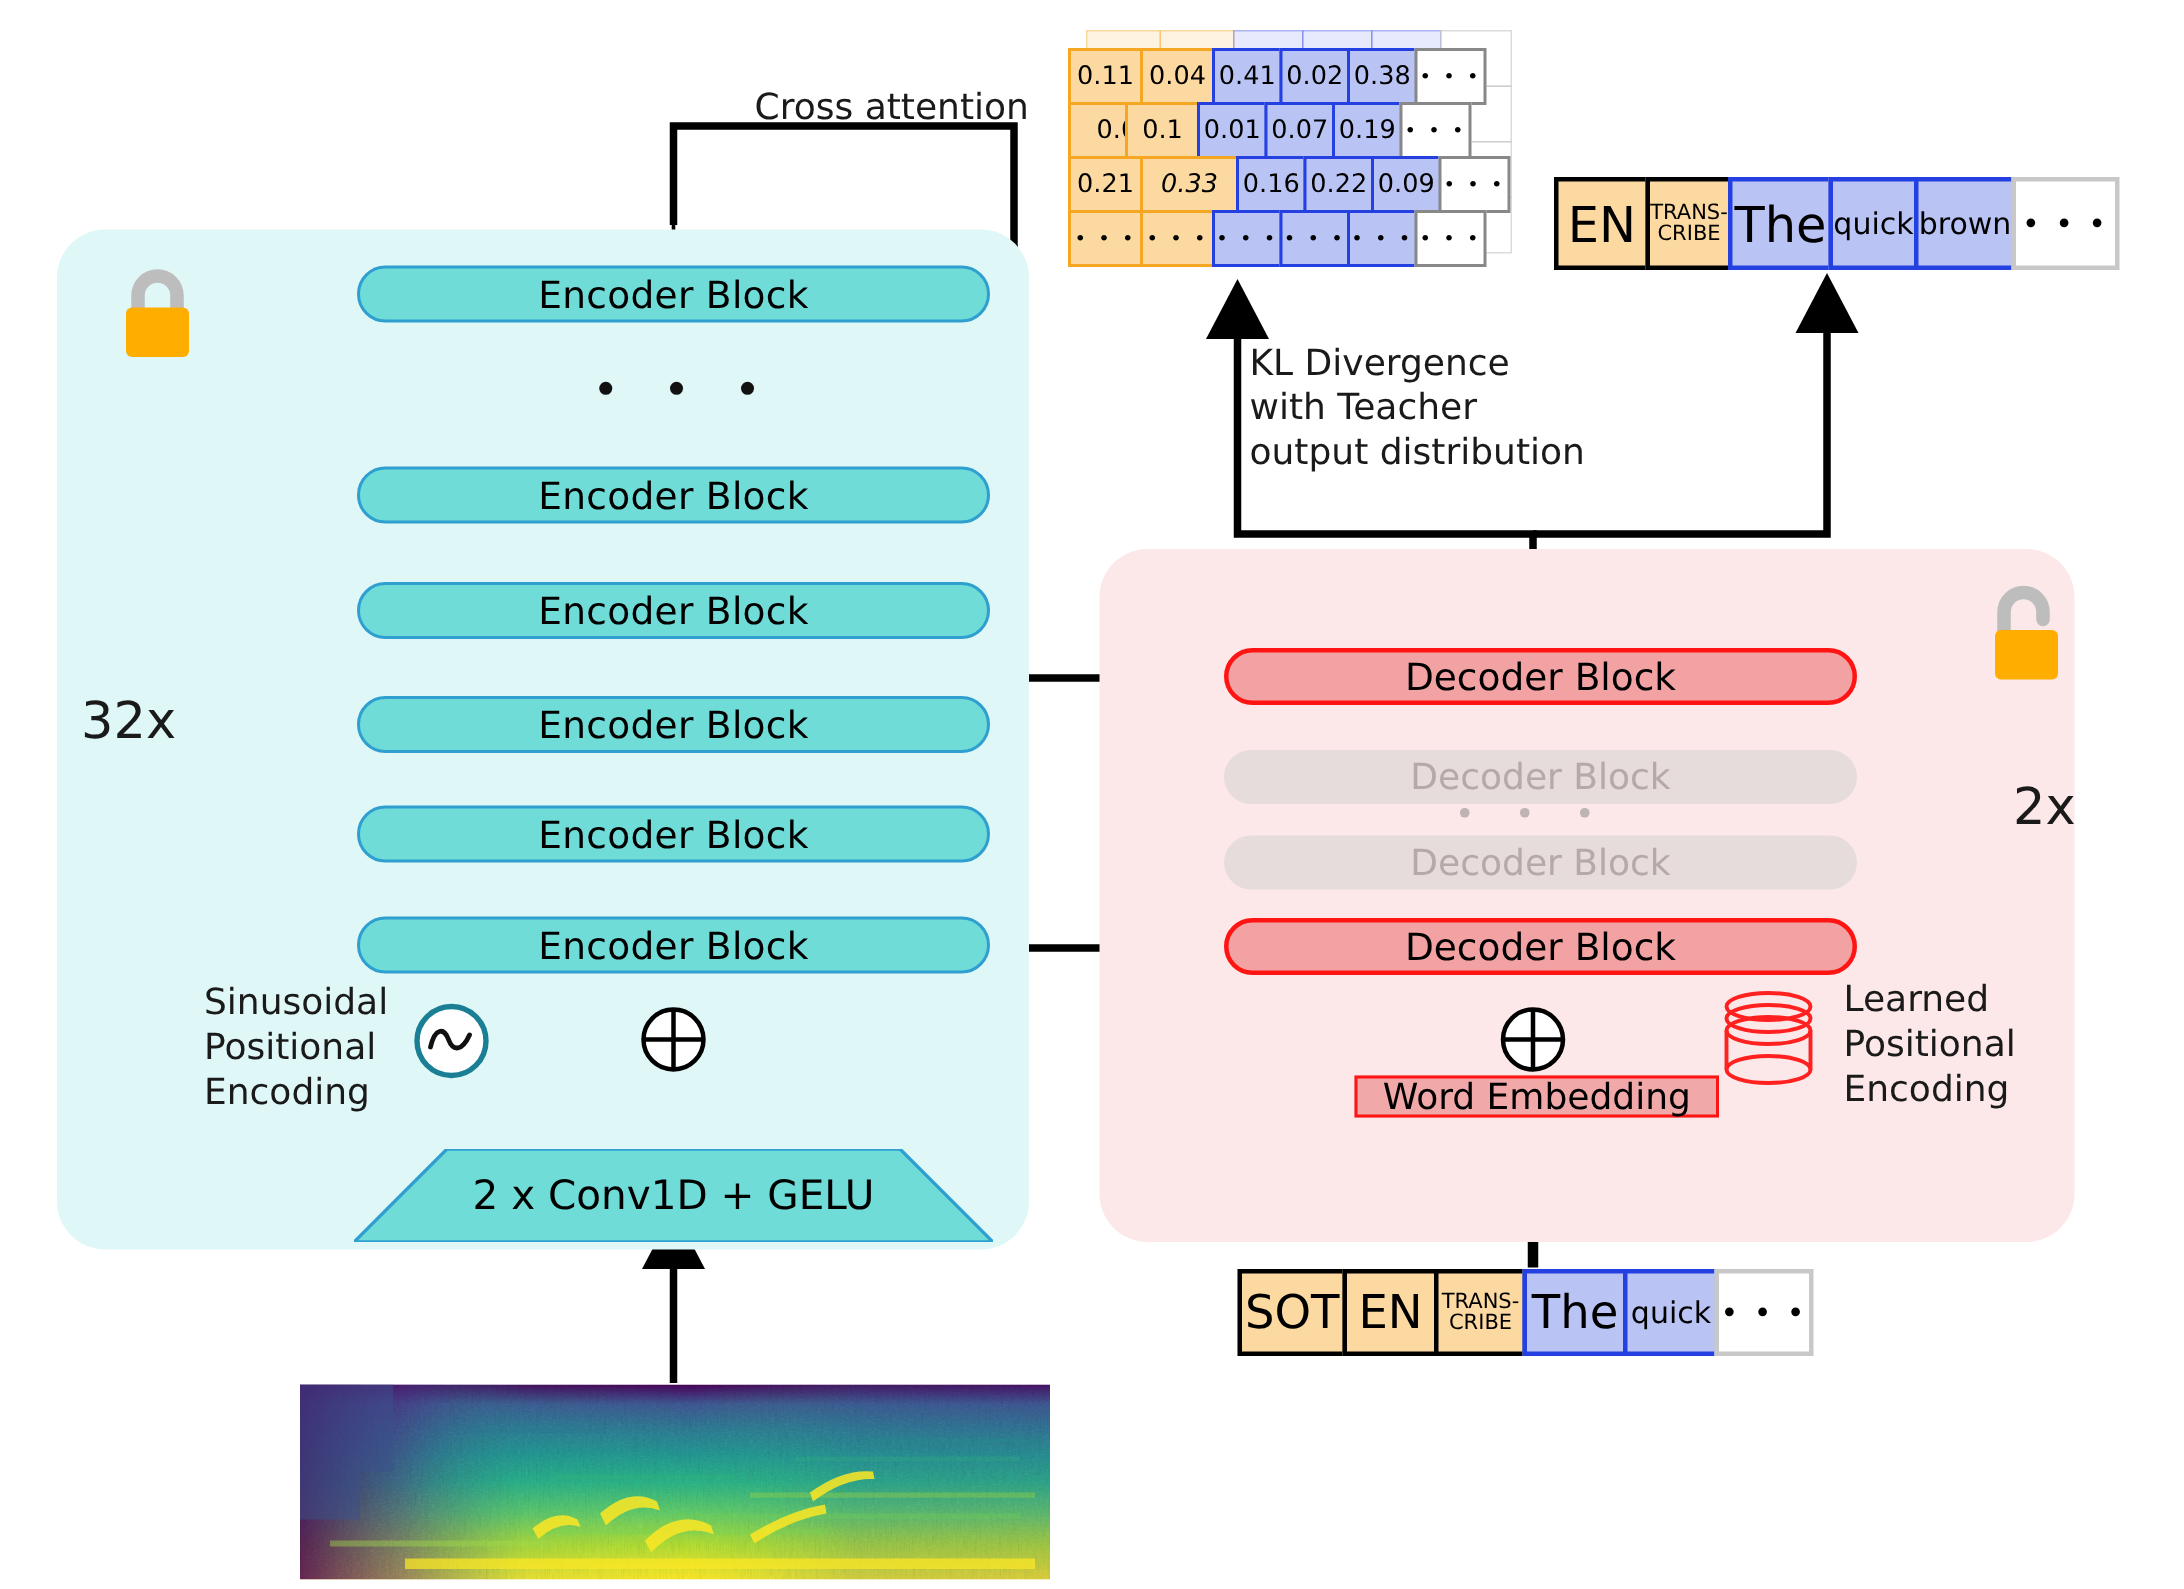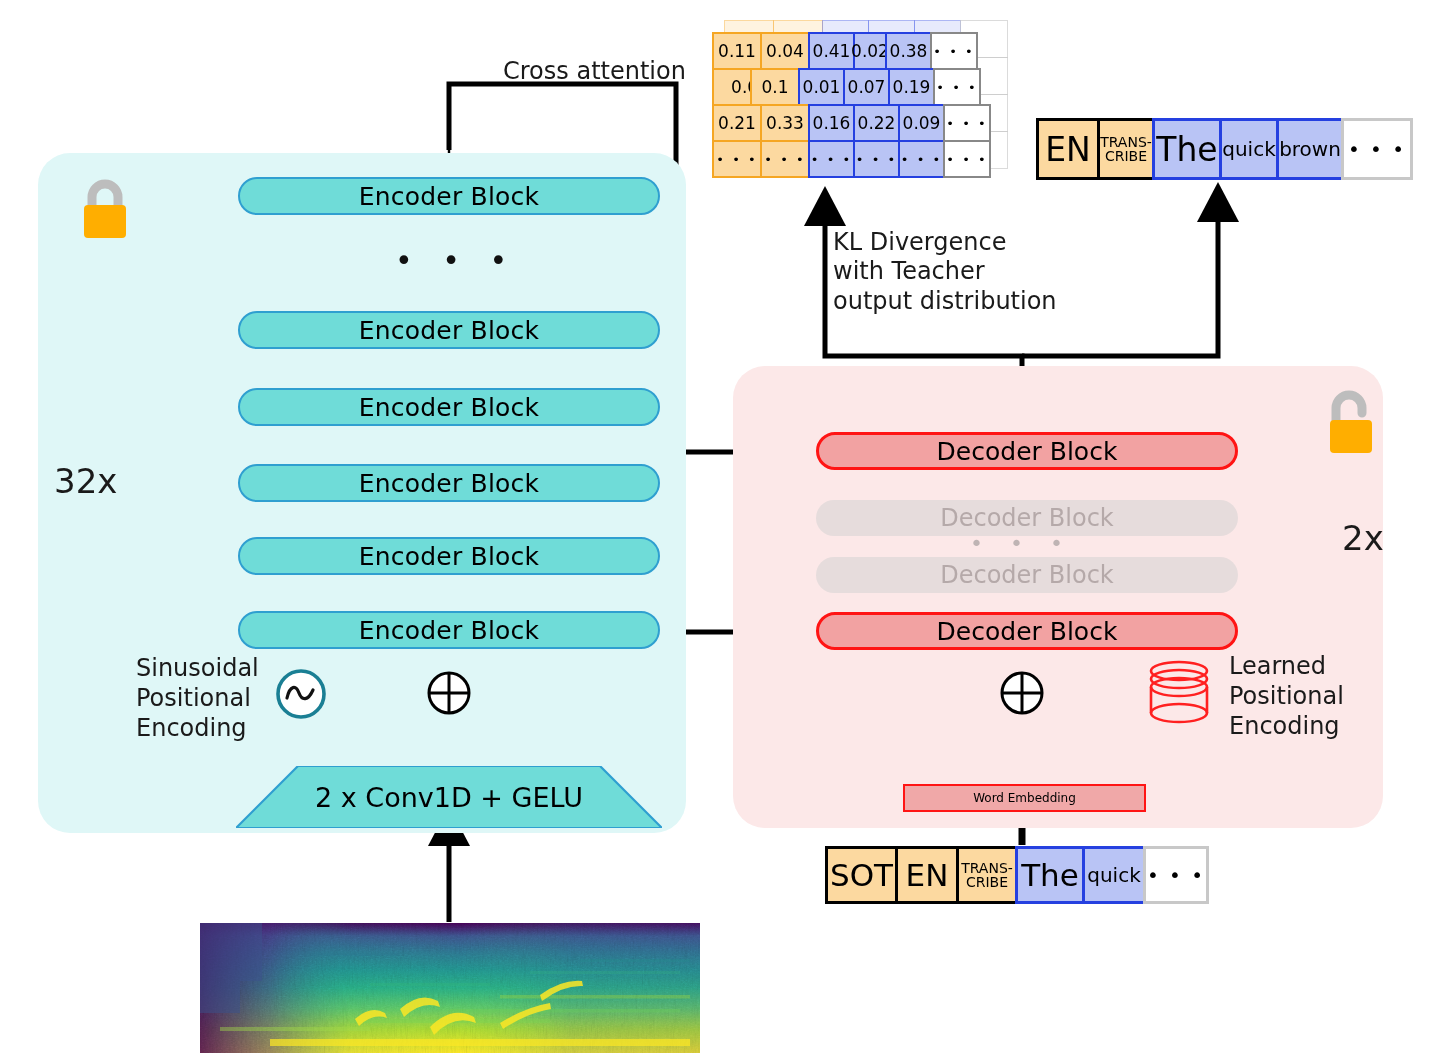--- a/index.html
+++ b/index.html
@@ -61,25 +61,25 @@
     left: 236px; top: 766px; width: 426px; height: 62px;
   }
   #conv-trapezoid .label {
     position: absolute; inset: 0;
     display: flex; align-items: center; justify-content: center;
     font-size: 27px; color: #000;
   }
 
   
   #word-embedding {
-    left: 903px; top: 784px; width: 243px; height: 28px;
+    left: 903px; top: 717px; width: 243px; height: 28px;
     background: #f0a8a8;
     border: 2px solid #ff1414;
     display: flex; align-items: center; justify-content: center;
-    font-size: 12px; color: #000; text-align: center;
+    font-size: 24px; color: #000; text-align: center;
   }
 
   
   .txt { color: #1a1a1a; font-size: 24px; line-height: 1.18; white-space: pre; }
   .txt-lg { font-size: 34px; }
 
   
   .tok-row { display: flex; align-items: stretch; }
   .tok {
     display: flex; align-items: center; justify-content: center;
@@ -340,35 +340,35 @@
         <div class="mat-ghost-cell blue" style="width:47px;height:38px;"></div>
         <div class="mat-ghost-cell grey" style="width:48px;height:38px;"></div>
       </div>
     </div>
 
     <div class="abs" style="left:0;top:0;border-radius:15px;">
       <div class="mat-row">
         <div class="mat-cell" style="width:50px;height:38px;">0.11</div>
         <div class="mat-cell" style="width:50px;height:38px;">0.04</div>
         <div class="mat-cell blue" style="width:47px;height:38px;">0.41</div>
-        <div class="mat-cell blue" style="width:34px;height:38px;">0.02</div>
+        <div class="mat-cell blue" style="width:47px;height:38px;">0.02</div>
         <div class="mat-cell blue" style="width:47px;height:38px;">0.38</div>
         <div class="mat-cell grey" style="width:48px;height:38px;font-size:13px;letter-spacing:2px;">• • •</div>
       </div>
       <div class="mat-row">
         <div class="mat-cell" style="width:36px;height:38px;padding-left:36px;">0.06</div>
         <div class="mat-cell" style="width:50px;height:38px;">0.1</div>
         <div class="mat-cell blue" style="width:47px;height:38px;">0.01</div>
         <div class="mat-cell blue" style="width:47px;height:38px;">0.07</div>
         <div class="mat-cell blue" style="width:47px;height:38px;">0.19</div>
         <div class="mat-cell grey" style="width:48px;height:38px;font-size:13px;letter-spacing:2px;">• • •</div>
       </div>
       <div class="mat-row">
         <div class="mat-cell" style="width:50px;height:38px;">0.21</div>
-        <div class="mat-cell" style="width:50px;height:38px;">0.33</div>
+        <div class="mat-cell" style="width:66px;height:38px;font-style:italic;">0.33</div>
         <div class="mat-cell blue" style="width:47px;height:38px;">0.16</div>
         <div class="mat-cell blue" style="width:47px;height:38px;">0.22</div>
         <div class="mat-cell blue" style="width:47px;height:38px;">0.09</div>
         <div class="mat-cell grey" style="width:48px;height:38px;font-size:13px;letter-spacing:2px;">• • •</div>
       </div>
       <div class="mat-row">
         <div class="mat-cell" style="width:50px;height:38px;font-size:13px;letter-spacing:2px;">• • •</div>
         <div class="mat-cell" style="width:50px;height:38px;font-size:13px;letter-spacing:2px;">• • •</div>
         <div class="mat-cell blue" style="width:47px;height:38px;font-size:13px;letter-spacing:2px;">• • •</div>
         <div class="mat-cell blue" style="width:47px;height:38px;font-size:13px;letter-spacing:2px;">• • •</div>

